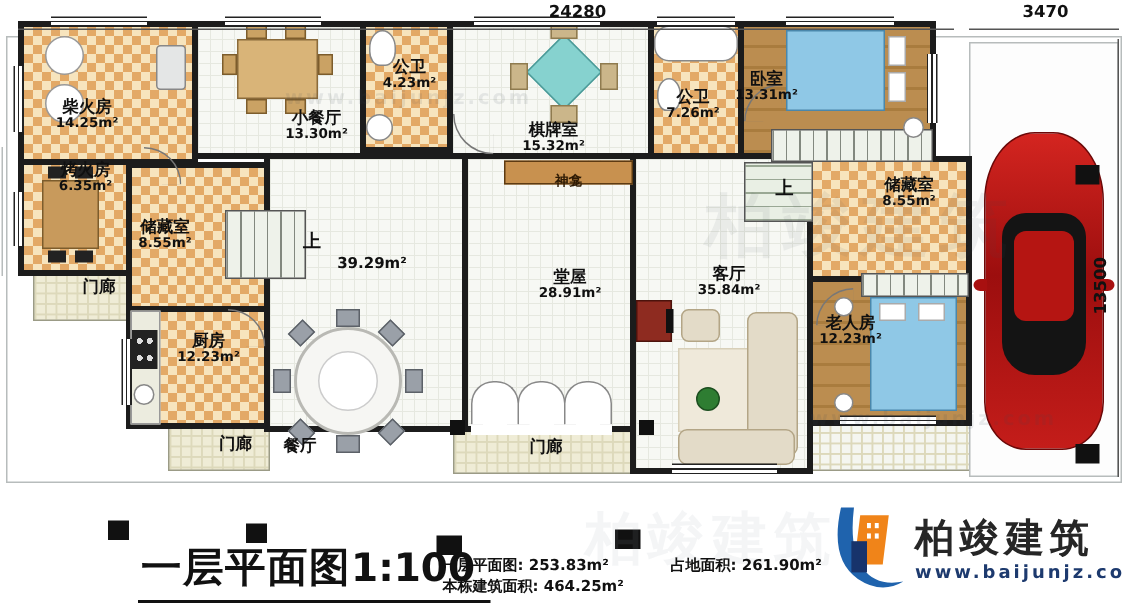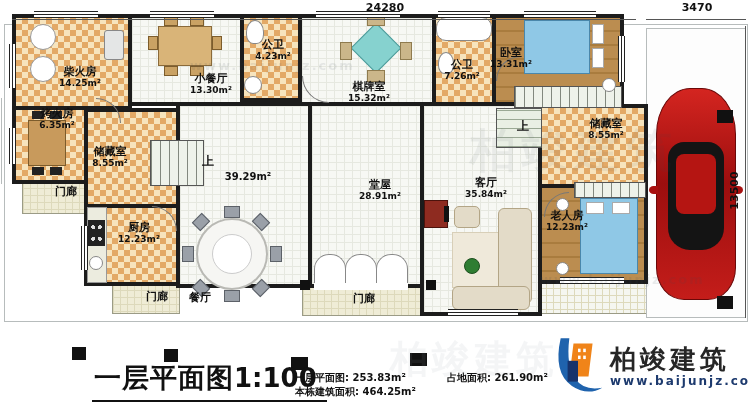--- a/index.html
+++ b/index.html
@@ -85,20 +85,23 @@
   <div class="f-porch" style="left:112px;top:282px;width:68px;height:32px;"></div>
   <div class="f-porch" style="left:302px;top:286px;width:132px;height:30px;"></div>
   <div class="f-porch" style="left:538px;top:280px;width:110px;height:34px;background-color:#f5f6f0;"></div>
   <div style="position:absolute;left:646px;top:28px;width:100px;height:290px;background:#fdfdfd;border:1px solid #b7bcbc;box-sizing:border-box;z-index:1;"></div>
 
   <div class="stair" style="left:150px;top:140px;width:52px;height:44px;"></div>
   <div class="stair" style="left:514px;top:86px;width:106px;height:20px;"></div>
   <div class="stair" style="left:574px;top:182px;width:70px;height:14px;"></div>
   <div class="stair" style="left:496px;top:108px;width:44px;height:38px;background-image:repeating-linear-gradient(0deg,#9aa894 0 1px,transparent 1px 9px);background-color:#e9efe4;"></div>
 
+  <div style="position:absolute;left:336px;top:107px;width:86px;height:16px;background:#c8914f;border:1px solid #5c3a12;z-index:6;box-sizing:border-box;text-align:center;">
+    <span style="font-size:9px;font-weight:bold;color:#2d1a04;line-height:14px;">神龛</span>
+  </div>
 
   <div class="winh" style="left:34px;top:11px;width:64px;"></div>
   <div class="winh" style="left:150px;top:11px;width:64px;"></div>
   <div class="winh" style="left:316px;top:11px;width:84px;"></div>
   <div class="winh" style="left:438px;top:11px;width:52px;"></div>
   <div class="winh" style="left:524px;top:11px;width:72px;"></div>
   <div class="winh" style="left:448px;top:309px;width:70px;"></div>
   <div class="winh" style="left:560px;top:277px;width:64px;"></div>
   <div class="winv" style="left:9px;top:44px;height:44px;"></div>
   <div class="winv" style="left:9px;top:128px;height:36px;"></div>
@@ -188,21 +191,21 @@
 
   <div class="col" style="left:300px;top:280px;width:10px;height:10px;"></div>
   <div class="col" style="left:426px;top:280px;width:10px;height:10px;"></div>
   <div class="col" style="left:717px;top:110px;width:16px;height:13px;"></div>
   <div class="col" style="left:717px;top:296px;width:16px;height:13px;"></div>
   <div class="col" style="left:72px;top:347px;width:14px;height:13px;"></div>
   <div class="col" style="left:164px;top:349px;width:14px;height:13px;"></div>
   <div class="col" style="left:291px;top:357px;width:17px;height:13px;"></div>
   <div class="col" style="left:410px;top:353px;width:17px;height:13px;"></div>
 
-  <div class="lab" style="left:80px;top:77px;">
+  <div class="lab" style="left:58px;top:77px;">
     <span class="nm">柴火房</span>
     <span class="ar">14.25m²</span>
   </div>
   <div class="lab" style="left:211px;top:84px;">
     <span class="nm">小餐厅</span>
     <span class="ar">13.30m²</span>
   </div>
   <div class="lab" style="left:273px;top:50px;">
     <span class="nm">公卫</span>
     <span class="ar">4.23m²</span>

